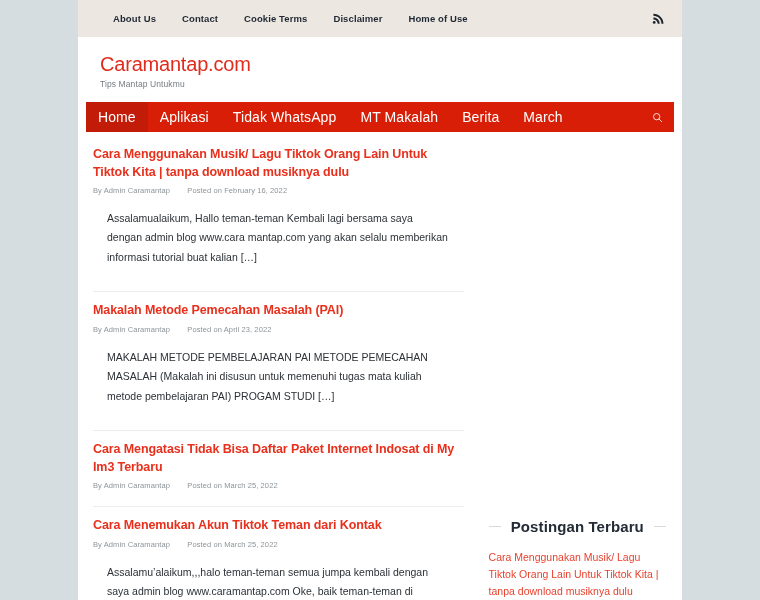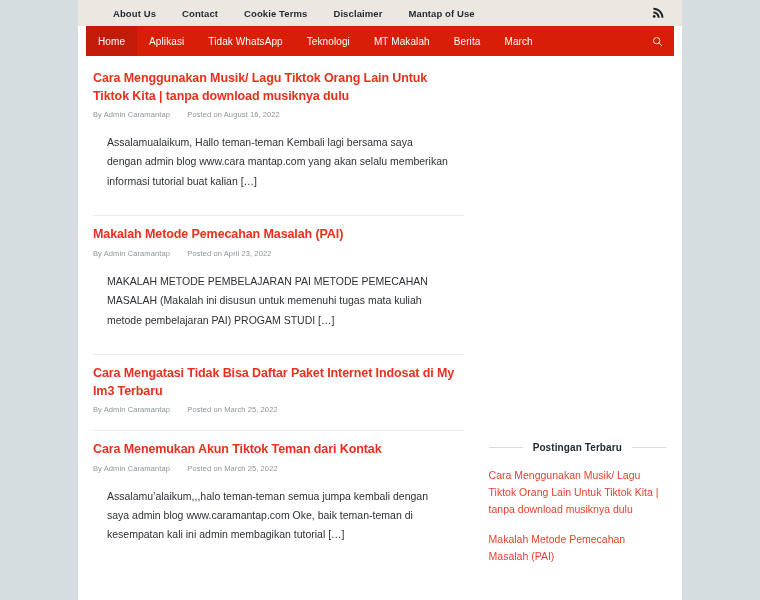--- a/index.html
+++ b/index.html
@@ -19,21 +19,21 @@
     left: 78px;
     top: 0;
     width: 604px;
     min-height: 600px;
     background: #ffffff;
   }
 
   
   .topbar {
     background: #ece8e1;
-    height: 26px;
+    height: 37px;
     display: flex;
     align-items: center;
     padding: 0 12px 0 22px;
   }
   .topbar nav {
     display: flex;
     align-items: center;
     gap: 0px;
   }
   .topbar nav a {
@@ -82,21 +82,21 @@
     margin: 0 8px;
   }
   .mainnav .items {
     display: flex;
     align-items: stretch;
   }
   .mainnav a.navitem {
     display: flex;
     align-items: center;
     color: #ffffff;
-    font-size: 10px;
+    font-size: 14px;
     text-decoration: none;
     padding: 0 12px;
     white-space: nowrap;
     letter-spacing: .1px;
   }
   .mainnav a.navitem.active {
     background: #c21b08;
   }
   .mainnav .navspacer { flex: 1; }
   .searchbtn {
@@ -153,21 +153,21 @@
     font-size: 10.5px;
     line-height: 1.85;
     color: #2c3136;
   }
 
   
   .widget { margin-top: 0; }
   .widget-title {
     display: flex;
     align-items: center;
-    font-size: 10px;
+    font-size: 15px;
     font-weight: bold;
     color: #222b36;
     margin: 0 0 14px 0;
     letter-spacing: .1px;
   }
   .widget-title .rule {
     flex: 1;
     height: 1px;
     background: #d8dadc;
   }
@@ -186,39 +186,44 @@
 <body>
 
 <div id="page">
 
   <div class="topbar">
     <nav>
       <a href="#" class="topitem">About Us</a>
       <a href="#" class="topitem">Contact</a>
       <a href="#" class="topitem">Cookie Terms</a>
       <a href="#" class="topitem">Disclaimer</a>
-      <a href="#" class="topitem">Mantap of Use</a>
+      <a href="#" class="topitem">Home of Use</a>
     </nav>
     <div class="spacer"></div>
     <a href="#">
       <svg class="rss-icon" viewBox="0 0 16 16">
         <path d="M2.5 13.5a1.6 1.6 0 1 0 0-3.2 1.6 1.6 0 0 0 0 3.2z" fill="#1d242c"></path>
         <path d="M1.6 6.4v2.3c2.7 0 4.9 2.2 4.9 4.8h2.3C8.8 9.3 5.6 6.4 1.6 6.4z" fill="#1d242c"></path>
         <path d="M1.6 2.1v2.3c5.1 0 9.2 4.1 9.2 9.1h2.3c0-6.3-5.1-11.4-11.5-11.4z" fill="#1d242c"></path>
       </svg>
     </a>
   </div>
 
+  <div class="masthead">
+    <h1 class="site-title">
+      <span>Caramantap.com</span>
+    </h1>
+    <p class="site-tagline">Tips Mantap Untukmu</p>
+  </div>
 
   <div class="mainnav">
     <div class="items">
       <a href="#" class="navitem active">Home</a>
       <a href="#" class="navitem">Aplikasi</a>
       <a href="#" class="navitem">Tidak WhatsApp</a>
-      <a href="#" class="navitem">Teknologi</a>
       <a href="#" class="navitem">MT Makalah</a>
       <a href="#" class="navitem">Berita</a>
       <a href="#" class="navitem">March</a>
     </div>
     <div class="navspacer"></div>
     <div class="searchbtn">
       <svg class="search-icon" viewBox="0 0 16 16">
         <circle cx="6.8" cy="6.8" r="4.6" fill="none" stroke="#ffffff" stroke-width="1.2"></circle>
         <line x1="10.3" y1="10.3" x2="14.2" y2="14.2" stroke="#ffffff" stroke-width="1.2" stroke-linecap="round"></line>
       </svg>
@@ -229,21 +234,21 @@
 
     <div class="main-col">
 
       <article class="post">
         <h2 class="post-title">
           <a href="#">Cara Menggunakan Musik/ Lagu Tiktok Orang Lain Untuk Tiktok Kita | tanpa download musiknya dulu</a>
         </h2>
         <div class="post-meta">
           <span>By Admin Caramantap</span>
           <span class="meta-sep"></span>
-          <span>Posted on August 16, 2022</span>
+          <span>Posted on February 16, 2022</span>
         </div>
         <p class="post-excerpt">Assalamualaikum, Hallo teman-teman Kembali lagi bersama saya dengan admin blog www.cara mantap.com yang akan selalu memberikan informasi tutorial buat kalian […]</p>
       </article>
 
       <article class="post">
         <h2 class="post-title">
           <a href="#">Makalah Metode Pemecahan Masalah (PAI)</a>
         </h2>
         <div class="post-meta">
           <span>By Admin Caramantap</span>

